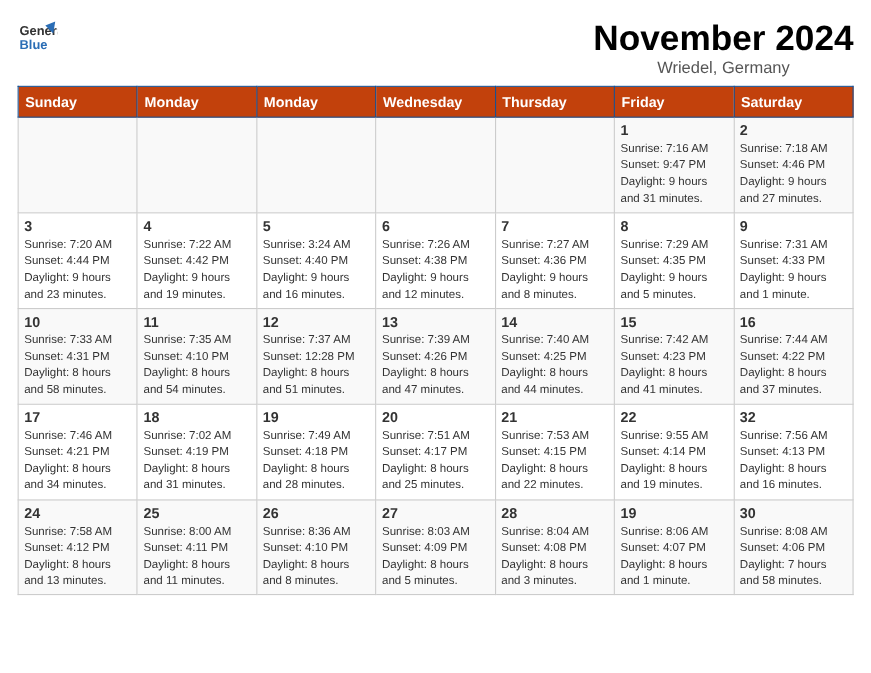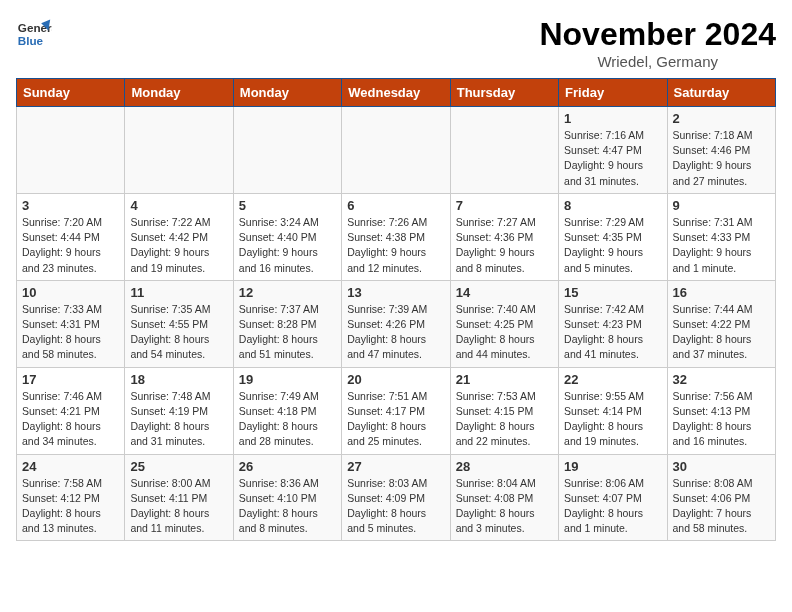--- a/index.html
+++ b/index.html
@@ -108,21 +108,21 @@
   <tbody id="calendar-body">
   <tr>
         <td></td>
         <td></td>
         <td></td>
         <td></td>
         <td></td>
         <td>
           <span class="day-num">1</span>
           <div class="day-detail">Sunrise: 7:16 AM
-Sunset: 4:47 PM
+Sunset: 9:47 PM
 Daylight: 9 hours
 and 31 minutes.</div>
         </td>
         <td>
           <span class="day-num">2</span>
           <div class="day-detail">Sunrise: 7:18 AM
 Sunset: 4:46 PM
 Daylight: 9 hours
 and 27 minutes.</div>
         </td>
@@ -182,28 +182,28 @@
         <td>
           <span class="day-num">10</span>
           <div class="day-detail">Sunrise: 7:33 AM
 Sunset: 4:31 PM
 Daylight: 8 hours
 and 58 minutes.</div>
         </td>
         <td>
           <span class="day-num">11</span>
           <div class="day-detail">Sunrise: 7:35 AM
-Sunset: 4:55 PM
+Sunset: 4:10 PM
 Daylight: 8 hours
 and 54 minutes.</div>
         </td>
         <td>
           <span class="day-num">12</span>
           <div class="day-detail">Sunrise: 7:37 AM
-Sunset: 8:28 PM
+Sunset: 12:28 PM
 Daylight: 8 hours
 and 51 minutes.</div>
         </td>
         <td>
           <span class="day-num">13</span>
           <div class="day-detail">Sunrise: 7:39 AM
 Sunset: 4:26 PM
 Daylight: 8 hours
 and 47 minutes.</div>
         </td>
@@ -232,21 +232,21 @@
       <tr>
         <td>
           <span class="day-num">17</span>
           <div class="day-detail">Sunrise: 7:46 AM
 Sunset: 4:21 PM
 Daylight: 8 hours
 and 34 minutes.</div>
         </td>
         <td>
           <span class="day-num">18</span>
-          <div class="day-detail">Sunrise: 7:48 AM
+          <div class="day-detail">Sunrise: 7:02 AM
 Sunset: 4:19 PM
 Daylight: 8 hours
 and 31 minutes.</div>
         </td>
         <td>
           <span class="day-num">19</span>
           <div class="day-detail">Sunrise: 7:49 AM
 Sunset: 4:18 PM
 Daylight: 8 hours
 and 28 minutes.</div>

